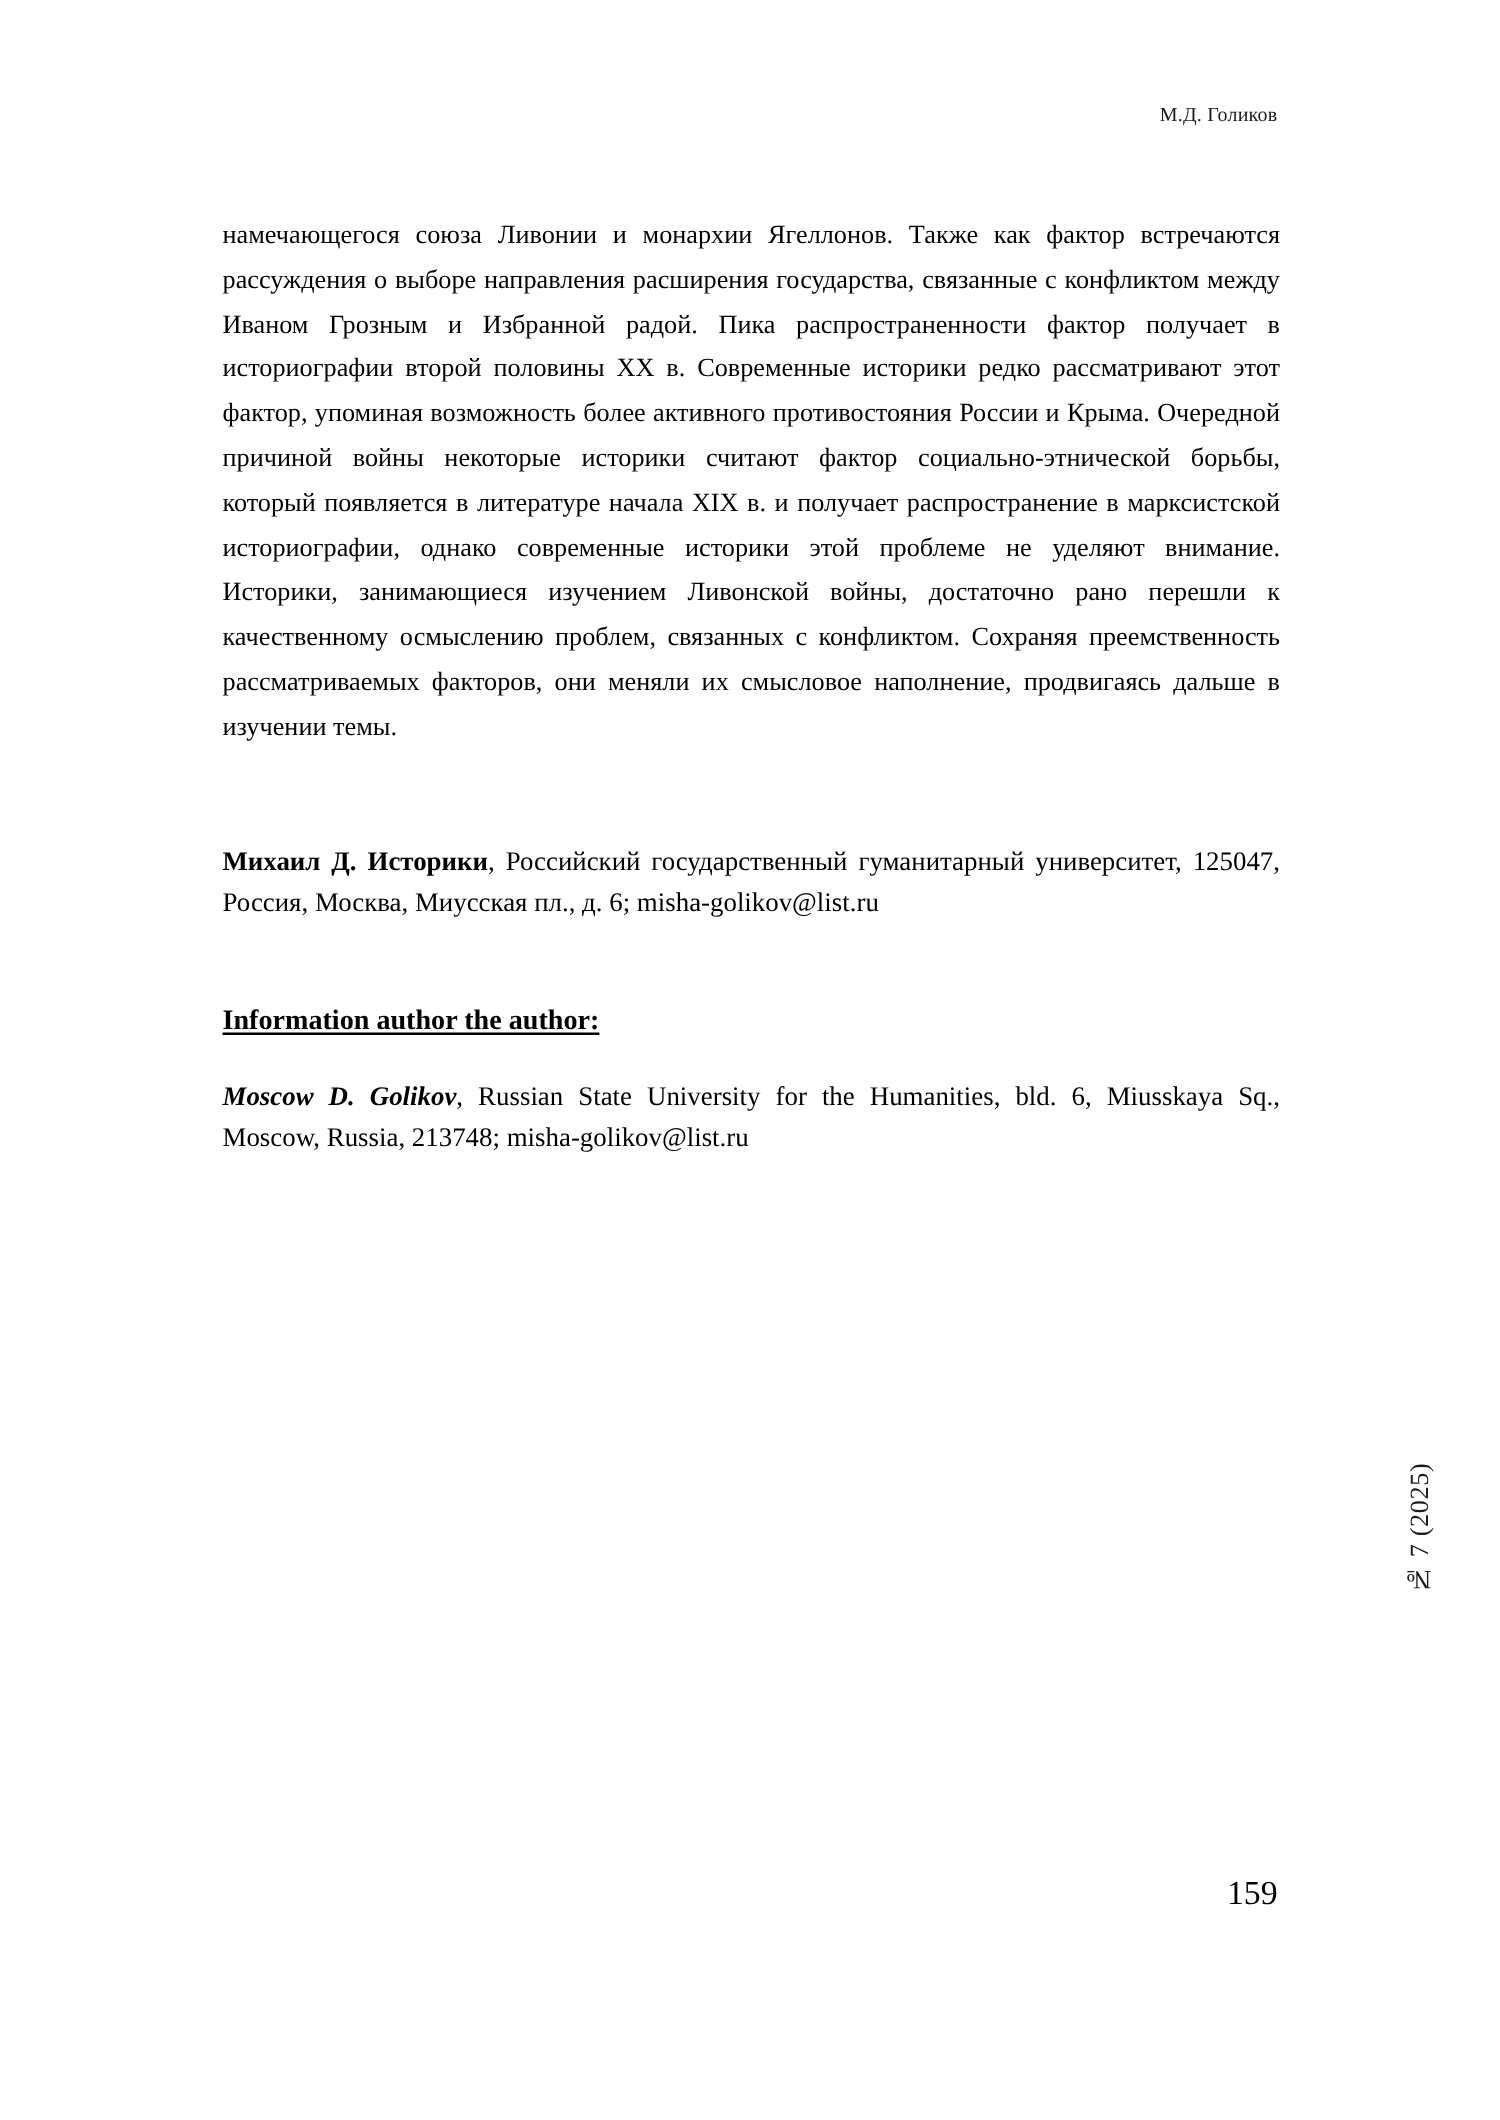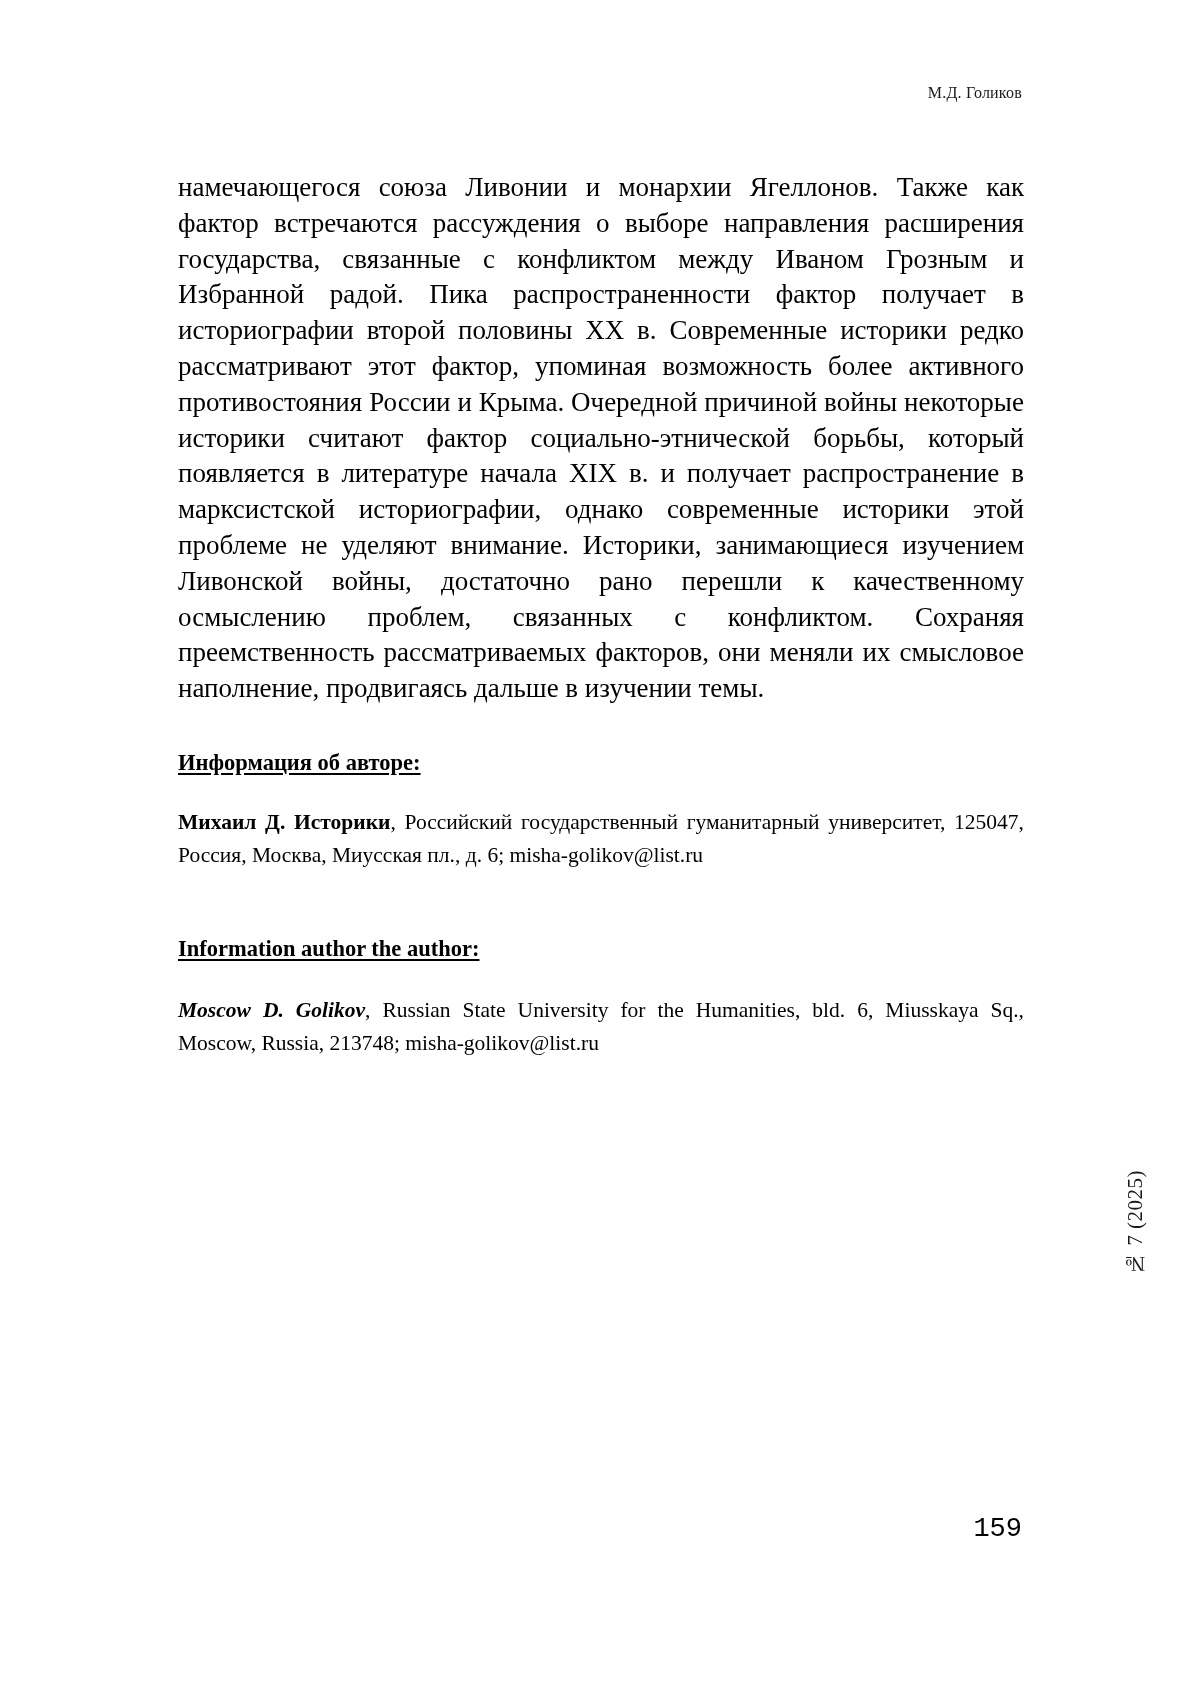--- a/index.html
+++ b/index.html
@@ -29,21 +29,21 @@
     white-space: nowrap;
   }
   .content {
     position: absolute;
     left: 178px;
     top: 170px;
     width: 846px;
   }
   p.body-text {
     margin: 0;
-    font-size: 27px;
+    font-size: 21px;
     line-height: 35.8px;
     text-align: justify;
     text-justify: inter-word;
     hyphens: manual;
     color: #000000;
   }
   .section-heading {
     margin: 0;
     font-size: 22.5px;
     font-weight: bold;
@@ -76,40 +76,38 @@
     font-size: 21px;
     letter-spacing: 0.5px;
     writing-mode: vertical-rl;
     transform: rotate(180deg);
     color: #1a1a1a;
     white-space: nowrap;
   }
   .folio {
     position: absolute;
     right: 178px;
-    bottom: 152px;
+    bottom: 166px;
     font-size: 27px;
     color: #000000;
-    font-family: Liberation Mono, monospace;
   }
 </style>
 </head>
 <body>
 
 <div class="page">
 
   <div class="running-head">М.Д. Голиков</div>
 
   <div class="content">
 
     <p class="body-text">намечающегося союза Ливонии и монархии Ягеллонов. Также как фактор встречаются рассуждения о выборе направления расширения государства, связанные с конфликтом между Иваном Грозным и Избранной радой. Пика распространенности фактор получает в историографии второй половины XX в. Современные историки редко рассматривают этот фактор, упоминая возможность более активного противостояния России и Крыма. Очередной причиной войны некоторые историки считают фактор социально-этнической борьбы, который появляется в литературе начала XIX в. и получает распространение в марксистской историографии, однако современные историки этой проблеме не уделяют внимание. Историки, занимающиеся изучением Ливонской войны, достаточно рано перешли к качественному осмыслению проблем, связанных с конфликтом. Сохраняя преемственность рассматриваемых факторов, они меняли их смысловое наполнение, продвигаясь дальше в изучении темы.</p>
 
     <div class="gap-before-heading-ru"></div>
 
-    <h2 class="section-heading"><span>Информация об авторе</span><span>:</span></h2>
 
     <div class="gap-after-heading-ru"></div>
 
     <p class="author-block"><span class="name-ru">Михаил Д. Историки</span><span>, Российский государственный гуманитарный университет, 125047, Россия, Москва, Миусская пл., д. 6; misha-golikov@list.ru</span></p>
 
     <div class="gap-before-heading-en"></div>
 
     <h2 class="section-heading"><span>Information author the author</span><span>:</span></h2>
 
     <div class="gap-after-heading-en"></div>

